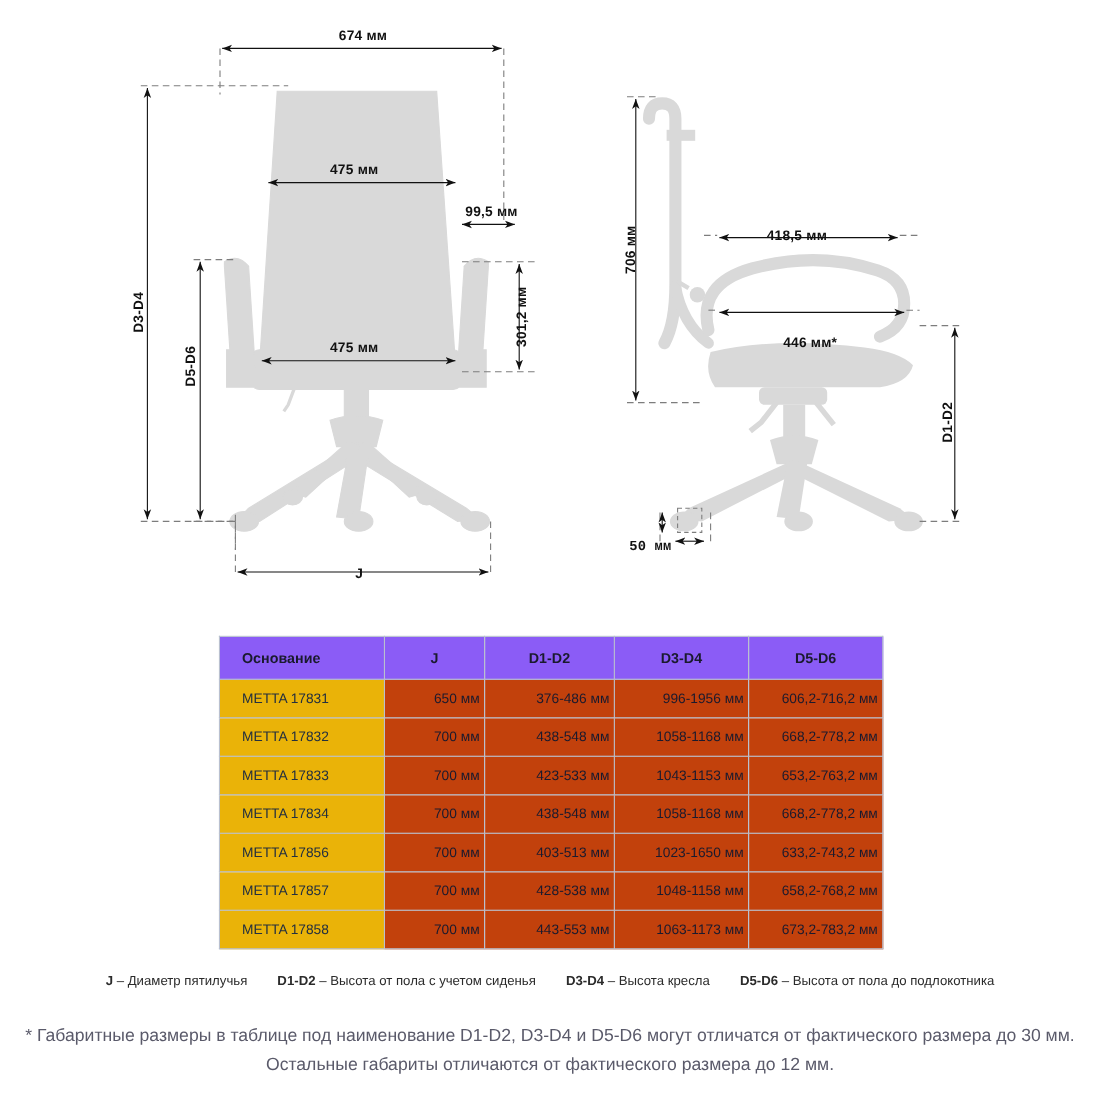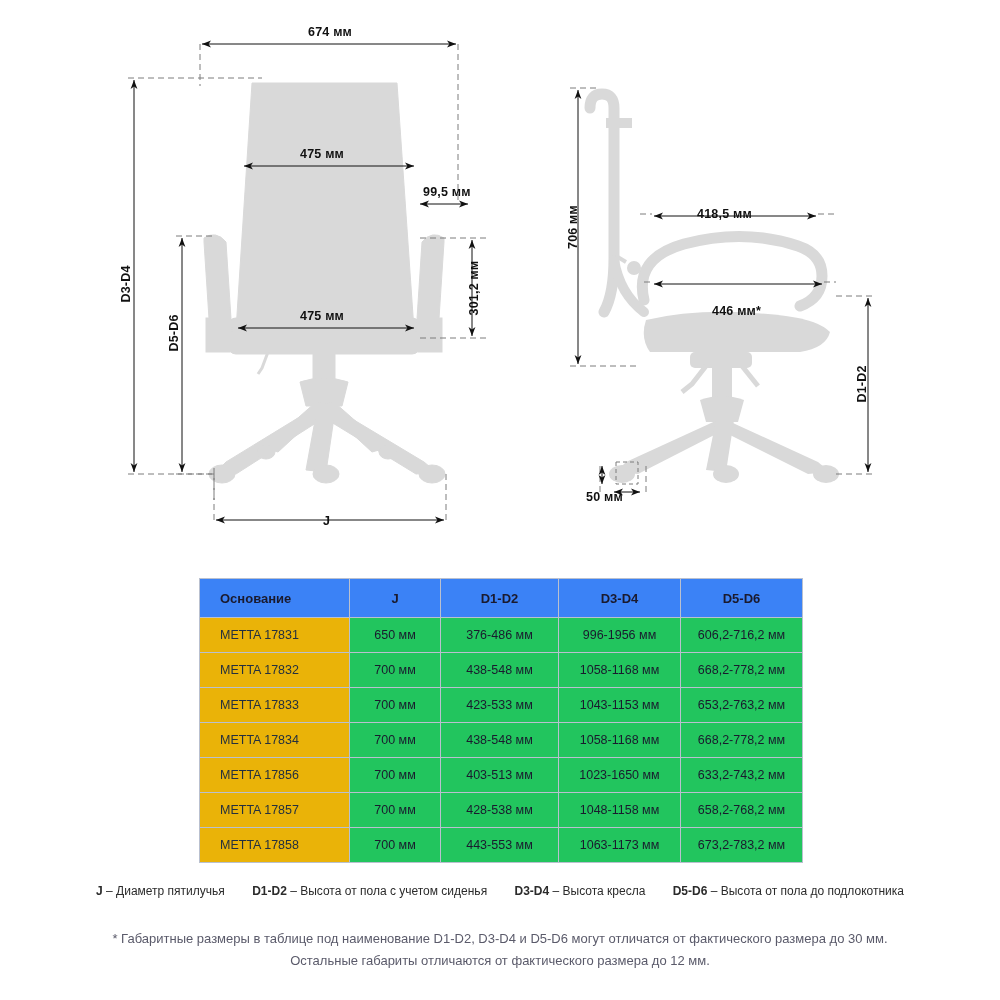--- a/index.html
+++ b/index.html
@@ -53,37 +53,38 @@
   }
   table.specs th, table.specs td {
     border: 1px solid #b9c0cf;
     height: 34px;
     text-align: center;
     font-size: 12.5px;
     color: #1a1a2e;
     padding: 0 4px;
   }
   table.specs thead th {
-    background: #3b82f6;
+    background: #8b5cf6;
     font-weight: bold;
     font-size: 13px;
     height: 38px;
   }
   table.specs thead th.first {
     text-align: left;
     padding-left: 20px;
   }
   table.specs tbody td.name {
     background: #eab308;
     text-align: left;
     padding-left: 20px;
     color: #24303f;
   }
   table.specs tbody td {
-    background: #22c55e;
+    background: #c2410c;
+    text-align: right;
   }
   col.c1 { width: 150px; }
   col.c2 { width: 91px; }
   col.c3 { width: 118px; }
   col.c4 { width: 122px; }
   col.c5 { width: 122px; }
 
   
   .legend {
     position: absolute;
@@ -101,21 +102,21 @@
   }
   .legend .code {
     font-weight: bold;
   }
   .notes {
     position: absolute;
     left: 0;
     top: 928px;
     width: 1000px;
     text-align: center;
-    font-size: 13px;
+    font-size: 16px;
     color: #5a5a6a;
     line-height: 1.7;
   }
 </style>
 </head>
 <body>
 
 <div class="sheet">
 
   <svg class="drawing" viewBox="0 0 1000 560">
@@ -252,21 +253,21 @@
   <div class="dim-label" style="left:300px; top:309px;">475 мм</div>
   <div class="dim-label vert" style="left:447px; top:281px; transform:rotate(-90deg);">301,2 мм</div>
   <div class="dim-label vert" style="left:107px; top:277px; transform:rotate(-90deg);">D3-D4</div>
   <div class="dim-label vert" style="left:155px; top:326px; transform:rotate(-90deg);">D5-D6</div>
   <div class="dim-label" style="left:323px; top:514px;">J</div>
 
   <div class="dim-label vert" style="left:551px; top:220px; transform:rotate(-90deg);">706 мм</div>
   <div class="dim-label" style="left:697px; top:207px;">418,5 мм</div>
   <div class="dim-label" style="left:712px; top:268px;margin-top:36px;">446 мм*</div>
   <div class="dim-label vert" style="left:843px; top:377px; transform:rotate(-90deg);">D1-D2</div>
-  <div class="dim-label" style="left:586px; top:490px;">50 мм</div>
+  <div class="dim-label" style="left:572px; top:490px;font-family:Liberation Mono, monospace;">50 мм</div>
 
   <div class="table-wrap">
     <table class="specs">
       <colgroup>
         <col class="c1">
           <col class="c2">
           <col class="c3">
           <col class="c4">
           <col class="c5">
       </colgroup>

